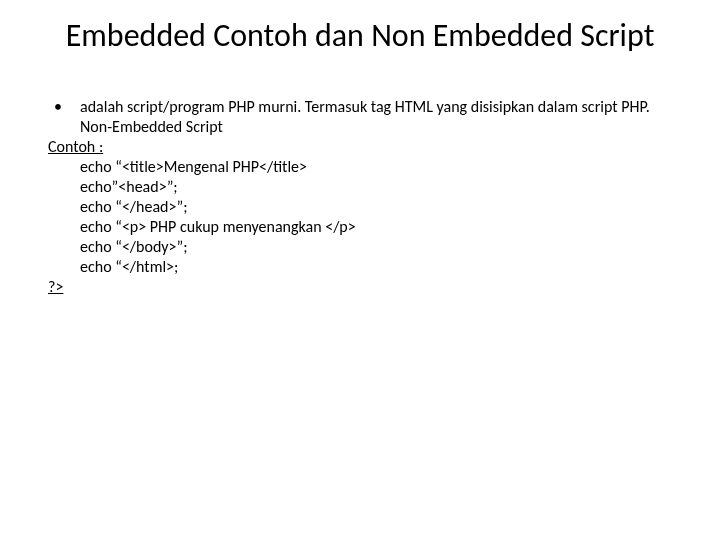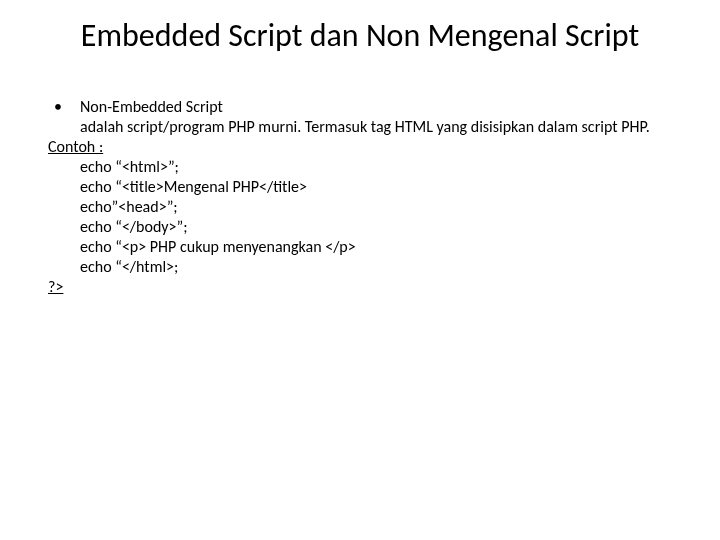--- a/index.html
+++ b/index.html
@@ -42,33 +42,33 @@
     }
     .noindent {
       padding-left: 0;
       text-decoration: underline;
     }
   </style>
 </head>
 <body>
 
 <div class="slide">
-  <h1 class="title">Embedded Script dan Non Mengenal Script</h1>
+  <h1 class="title">Embedded Contoh dan Non Embedded Script</h1>
 
   <div class="body">
     <div class="bullet-row">
       <div class="bullet-marker">•</div>
       <div class="bullet-text">
+        <div>adalah script/program PHP murni. Termasuk tag HTML yang disisipkan dalam script PHP.</div>
         <div>Non-Embedded Script</div>
-        <div>adalah script/program PHP murni. Termasuk tag HTML yang disisipkan dalam script PHP.</div>
       </div>
     </div>
 
     <div class="noindent">Contoh :</div>
-    <div class="indent1">echo “&lt;html&gt;”;</div>
     <div class="indent1">echo “&lt;title&gt;Mengenal PHP&lt;/title&gt;</div>
     <div class="indent1">echo”&lt;head&gt;”;</div>
+    <div class="indent1">echo “&lt;/head&gt;”;</div>
+    <div class="indent1">echo “&lt;p&gt; PHP cukup menyenangkan &lt;/p&gt;</div>
     <div class="indent1">echo “&lt;/body&gt;”;</div>
-    <div class="indent1">echo “&lt;p&gt; PHP cukup menyenangkan &lt;/p&gt;</div>
     <div class="indent1">echo “&lt;/html&gt;;</div>
     <div class="noindent">?&gt;</div>
   </div>
 </div>
 
 </body></html>

